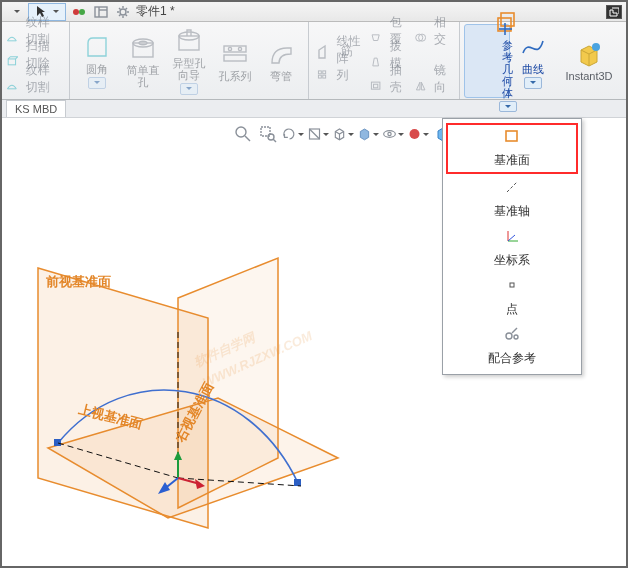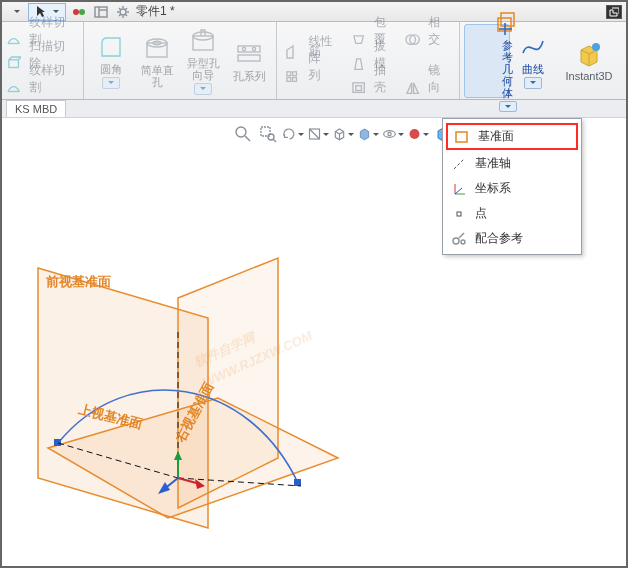--- a/index.html
+++ b/index.html
@@ -86,21 +86,21 @@
   }
   .orient .ob{width:22px;height:20px;display:flex;align-items:center;justify-content:center;color:#5f6a79;}
   .orient .ob svg{width:18px;height:18px;}
   .orient .split::after{content:"";border:3px solid transparent;border-top-color:#555;margin-left:1px;margin-top:3px;}
 
   
   .refmenu{
     position:absolute;top:0px;left:440px;width:140px;background:#fff;border:1px solid #9aa0a7;
     box-shadow:2px 2px 4px rgba(0,0,0,.2);padding:3px 0;
   }
-  .refmenu .item{display:flex;align-items:center;gap:8px;padding:4px 8px;color:#333;}
+  .refmenu .item{display:flex;align-items:center;gap:8px;padding:4px 8px;color:#333;flex-direction:column;}
   .refmenu .item .mico{width:16px;height:16px;display:inline-flex;align-items:center;justify-content:center;}
   .refmenu .item.hl{border:2px solid #ff2b2b;margin:1px 3px;padding:3px 6px;}
 
   
   .st-grey{stroke:#8a9099;fill:none;stroke-width:1.4;}
   .st-blue{stroke:#2f6bc0;fill:none;stroke-width:1.6;}
   .st-orange{stroke:#e88c2e;fill:none;stroke-width:1.6;}
   .st-teal{stroke:#3bb7c3;fill:none;stroke-width:1.4;}
 
   
@@ -212,20 +212,26 @@
     </div>
     <div class="big disabled">
       <span class="ico"><svg viewBox="0 0 28 28">
             <rect x="3" y="6" width="22" height="6" class="st-grey" fill="#e9eaec"></rect>
             <rect x="3" y="15" width="22" height="6" class="st-grey" fill="#e9eaec"></rect>
             <circle cx="9" cy="9" r="1.6" class="st-grey"></circle>
             <circle cx="19" cy="9" r="1.6" class="st-grey"></circle>
           </svg></span>
       <span class="lbl">孔系列</span>
     </div>
+    <div class="big disabled">
+      <span class="ico"><svg viewBox="0 0 28 28">
+            <path class="st-grey" d="M5 23 Q5 8 20 8 L24 8 L24 14 Q12 14 12 23 Z" fill="#e9eaec"></path>
+          </svg></span>
+      <span class="lbl">弯管</span>
+    </div>
   </div>
 
   <div class="rgroup">
     <div class="rlist">
       <div class="small disabled">
           <span class="ico"><svg viewBox="0 0 16 16">
               <path class="st-grey" d="M2 14 L2 6 L8 2 L8 14 Z" fill="#e9eaec"></path>
             </svg></span>
           <span>筋</span>
         </div>

